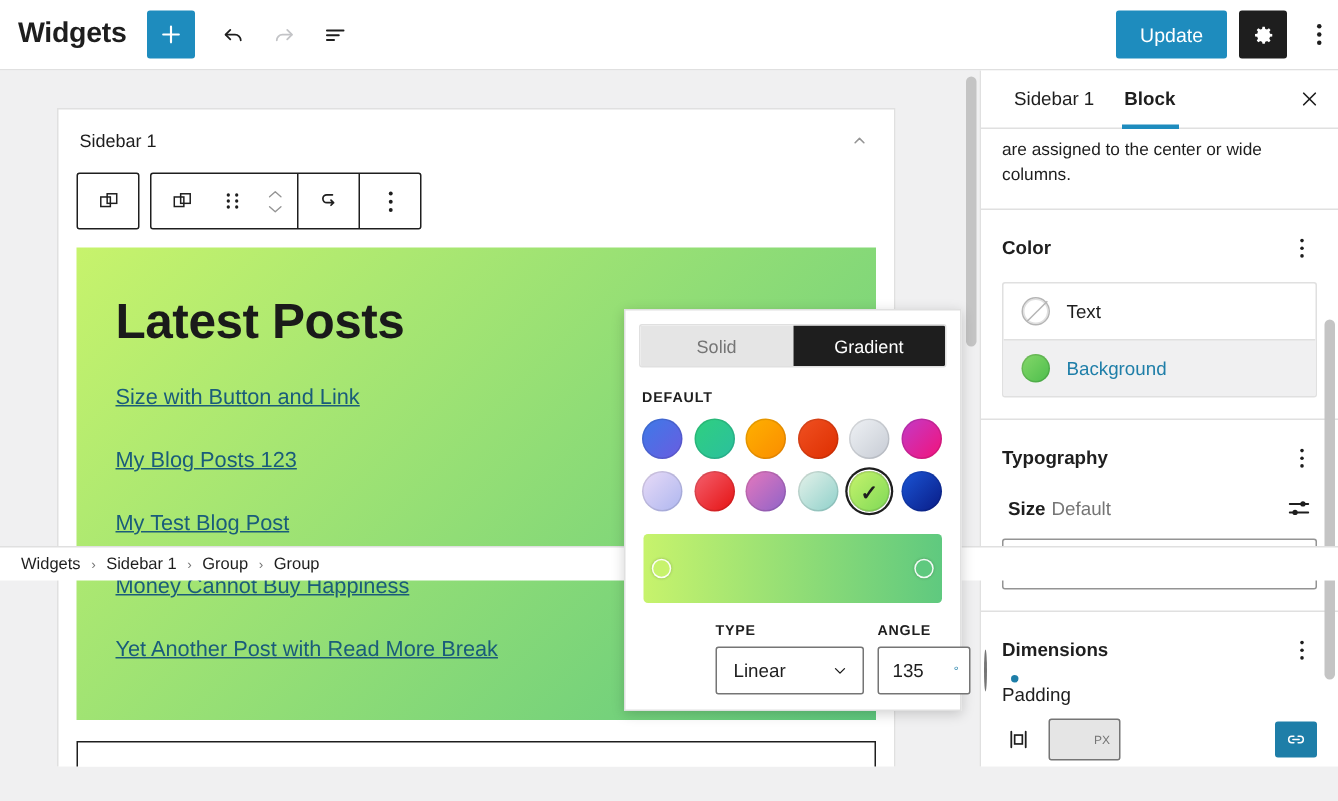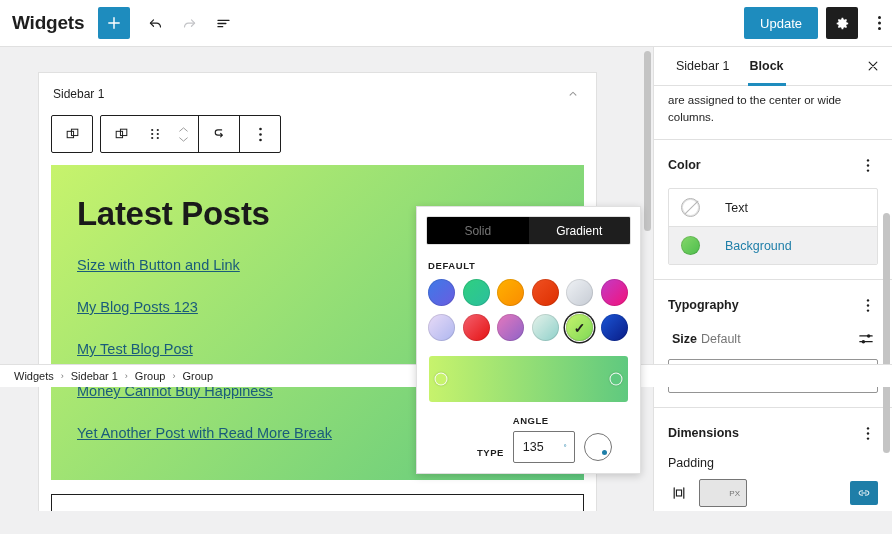--- a/index.html
+++ b/index.html
@@ -157,21 +157,21 @@
     margin-bottom: 12px;
   }
   .sb-panel-title { font-size: 12.5px; font-weight: 700; color: #1e1e1e; }
   .sb-dots {
     width: 20px; height: 22px; border: none; background: transparent;
     cursor: pointer; display: flex; align-items: center; justify-content: center;
     color: #1e1e1e;
   }
   .color-list { border: 1px solid #e0e0e0; border-radius: 2px; overflow: hidden; }
   .color-row {
-    display: flex; align-items: center; gap: 25px; padding: 9px 12px;
+    display: flex; align-items: center; gap: 11px; padding: 9px 12px;
     cursor: pointer; font-size: 12.5px; color: #1e1e1e;
   }
   .color-row + .color-row { border-top: 1px solid #e0e0e0; }
   .color-row.selected { background: #f0f0f1; }
   .color-row.selected .color-row-label { color: #1e7ea8; }
   .swatch-circle {
     width: 19px; height: 19px; border-radius: 50%; flex: 0 0 19px;
     position: relative; box-shadow: inset 0 0 0 1px rgba(0,0,0,0.12);
   }
   .swatch-none { background: #fff; border: 1px solid #b5b5b5; }
@@ -232,21 +232,21 @@
     background: #fff; border: 1px solid #e0e0e0;
     box-shadow: 0 2px 8px rgba(0,0,0,0.18); z-index: 50;
   }
   .pop-inner { padding: 9px 9px 0 9px; }
   .seg-control {
     display: flex; height: 29px; border: 1px solid #e0e0e0; border-radius: 2px;
     overflow: hidden; background: #fff;
   }
   .seg-btn {
     flex: 1; display: flex; align-items: center; justify-content: center;
-    font-size: 12px; cursor: pointer; border: none; background: #000000;
+    font-size: 12px; cursor: pointer; border: none; background: #e5e5e5;
     color: #757575; font-family: "Liberation Sans", sans-serif;
   }
   .seg-btn.active { background: #1e1e1e; color: #fff; }
   .pop-section-label {
     font-size: 9.5px; font-weight: 700; letter-spacing: 0.6px;
     color: #1e1e1e; margin: 15px 0 8px 2px;
   }
   .grad-grid {
     display: grid; grid-template-columns: repeat(6, 1fr); gap: 8px 6px;
     padding: 0 2px;
@@ -583,20 +583,26 @@
       </div>
 
       <div class="grad-bar" style="background:linear-gradient(90deg,#c7f36c 0%,#5fc97f 100%);">
         <div class="grad-handle" style="left:12px;background:#c7f36c;"></div>
         <div class="grad-handle" style="left:calc(100% - 12px);background:#5fc97f;"></div>
       </div>
 
       <div class="pop-controls">
         <div>
           <div class="ctl-label">TYPE</div>
+          <div class="select-box">
+            <span>Linear</span>
+            <svg width="12" height="12" viewBox="0 0 24 24" fill="none">
+              <path d="M6 9.5l6 6 6-6" stroke="#1e1e1e" stroke-width="1.8" stroke-linecap="round" stroke-linejoin="round"></path>
+            </svg>
+          </div>
         </div>
 
         <div>
           <div class="ctl-label">ANGLE</div>
           <div class="angle-box">
             <span>135</span>
             <span class="angle-unit">°</span>
           </div>
         </div>
 

